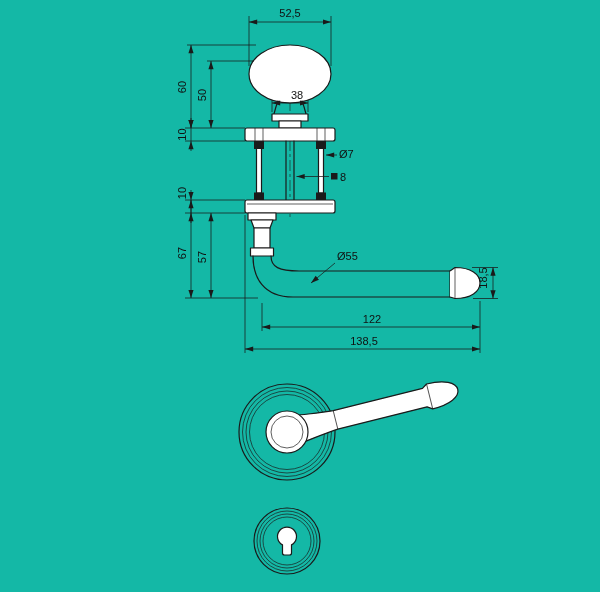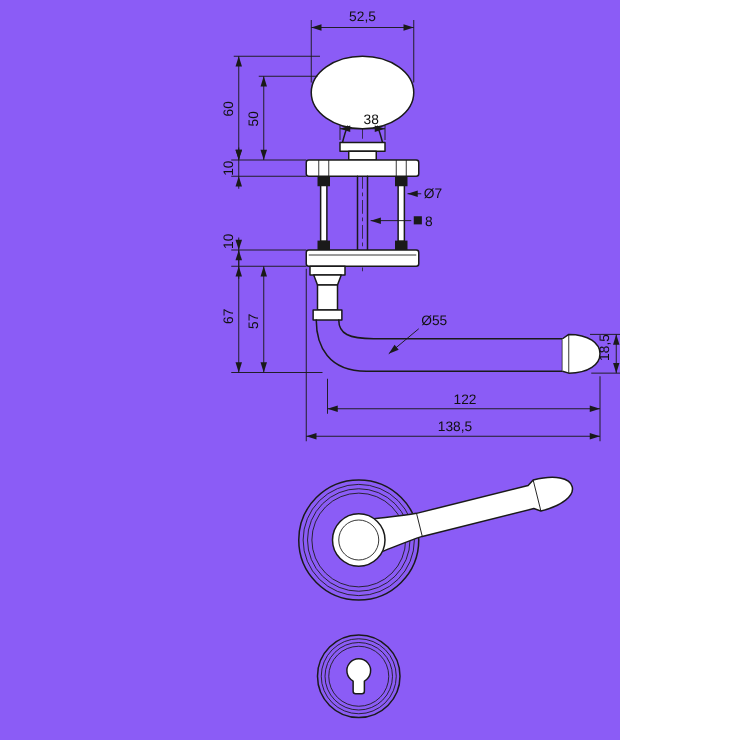--- a/index.html
+++ b/index.html
@@ -1,20 +1,20 @@
 <!DOCTYPE html>
 <html><head>
 <meta charset="utf-8">
 <style>
   html, body { margin: 0; padding: 0; background: #ffffff; }
   .stage {
     position: relative;
-    width: 496px;
+    width: 600px;
     height: 592px;
-    background: #8b5cf6;
+    background: #14b8a6;
     font-family: "Liberation Sans", sans-serif;
     overflow: hidden;
   }
   svg { display: block; }
   .outline  { fill: none; stroke: #1a1a1a; stroke-width: 1.2; stroke-linejoin: round; stroke-linecap: round; }
   .outlinef { fill: #ffffff; stroke: #1a1a1a; stroke-width: 1.2; stroke-linejoin: round; }
   .thin     { fill: none; stroke: #1a1a1a; stroke-width: 0.7; }
   .dim      { fill: none; stroke: #1a1a1a; stroke-width: 0.75; }
   .solid    { fill: #1a1a1a; stroke: none; }
   .center   { fill: none; stroke: #1a1a1a; stroke-width: 0.6; stroke-dasharray: 11 3 3 3; }

